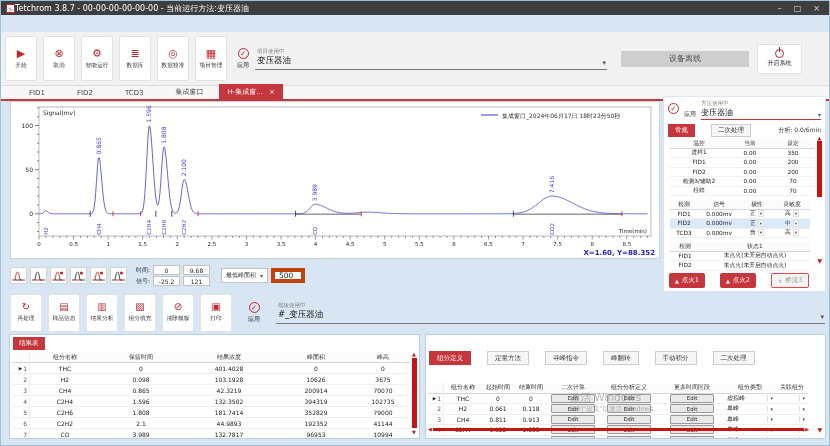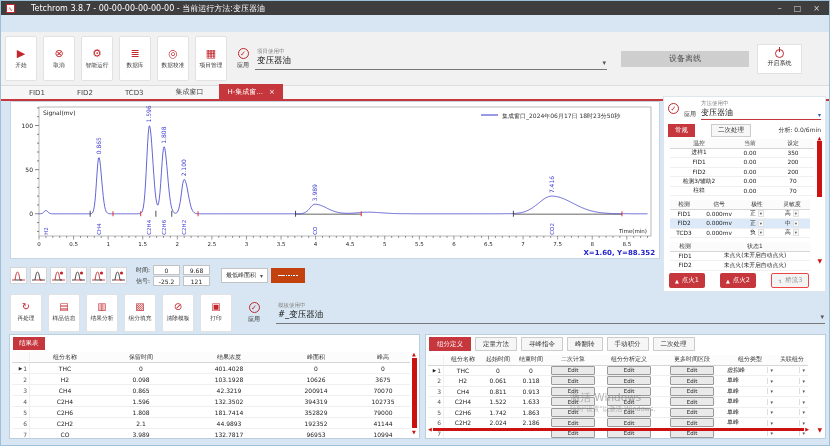--- a/index.html
+++ b/index.html
@@ -1,20 +1,20 @@
 <!DOCTYPE html>
 <html><head>
 <meta charset="utf-8">
 <style>
 *{margin:0;padding:0;box-sizing:border-box}
 html,body{width:830px;height:446px;overflow:hidden}
 body{font-family:"DejaVu Sans","Liberation Sans",sans-serif;background:#d7e6f2;position:relative;font-size:7px;color:#222}
 #app{position:absolute;inset:0;border:1px solid #9cc0da}
 
-.titlebar{position:absolute;top:0;left:0;right:0;height:14px;background:#3e3e3e;color:#fff;display:flex;align-items:center;padding:0 5px;gap:16px}
+.titlebar{position:absolute;top:0;left:0;right:0;height:14px;background:#3e3e3e;color:#fff;display:flex;align-items:center;padding:0 5px;gap:0}
 .app-icon{width:9px;height:9px;background:#fff;border:1px solid #c1272d;color:#c1272d;font-size:6px;line-height:7px;text-align:center;flex:0 0 auto}
 .title-text{font-size:8px;white-space:nowrap}
 .win-controls{margin-left:auto;display:flex;gap:12px;font-size:8px;color:#d8d8d8;padding-right:4px}
 .win-controls span{cursor:default}
 
 .menubar{position:absolute;top:14px;left:0;right:0;height:17px;background:#fff;border-bottom:1px solid #e4e4e4;display:flex;align-items:center;gap:15px;padding:0 10px;font-size:7.5px;color:#222}
 
 .toolbar{position:absolute;top:31px;left:0;right:0;height:54px;background:#f1f1f1;border-bottom:1px solid #ddd;display:flex;align-items:center;padding:0 4px}
 .tool-group{display:flex;gap:6px}
 .tool-btn{width:32px;height:45px;background:#fff;border:1px solid #e2e2e2;border-radius:2px;display:flex;flex-direction:column;align-items:center;justify-content:center;gap:2px}
@@ -40,40 +40,40 @@
 .ctab-active .x{font-size:7px}
 
 .chart-panel{position:absolute;top:100px;left:9px;width:650px;height:158px;background:#fff;border:1px solid #c7d5e2}
 
 .ctrlrow{position:absolute;top:260px;left:9px;width:650px;height:29px;display:flex;align-items:center;gap:3px}
 .ptool{width:17px;height:17px;background:#fff;border:1px solid #d5d5d5;display:flex;align-items:center;justify-content:center}
 .range-grid{display:grid;grid-template-columns:auto 27px 27px;gap:1px 3px;align-items:center;margin-left:6px;font-size:6px;color:#333}
 .mini-in{height:10px;border:1px solid #c2c2c2;background:#fff;font-size:6px;text-align:center;width:100%;font-family:inherit;color:#222}
 .minarea{display:flex;align-items:center;gap:4px;border:1px solid #c2c2c2;background:#fff;height:15px;padding:0 4px;font-size:6px;margin-left:8px;color:#333}
 .minarea .arr{font-size:6px;color:#555}
-.minarea-in{width:34px;height:15px;border:7px solid #c2410c;background:#fff;font-size:7.5px;padding-left:4px;font-family:inherit;color:#222}
+.minarea-in{width:34px;height:15px;border:4px solid #c2410c;background:#fff;font-size:7.5px;padding-left:4px;font-family:inherit;color:#222}
 
 .actionrow{position:absolute;top:291px;left:9px;right:4px;height:41px;display:flex;align-items:center;gap:6px}
 .action-btn{width:32px;height:38px;background:#fff;border:1px solid #e2e2e2;border-radius:2px;display:flex;flex-direction:column;align-items:center;justify-content:center;gap:2px}
 .action-btn .ico{color:#c1272d;font-size:10px;line-height:10px}
 .action-btn .lbl{font-size:6px;color:#333;white-space:nowrap;transform:scale(.95)}
 .template-combo{flex:1;margin-left:4px}
 
 .results-panel{position:absolute;top:333px;left:8px;width:411px;bottom:6px;background:#fff;border:1px solid #b9cfe0;overflow:hidden}
 .panel-tab{display:inline-block;background:#c5373c;color:#fff;font-size:6.5px;padding:2px 6px;margin:2px 0 0 3px}
 .gtable{display:grid;font-size:6px;color:#222;margin:2px 10px 0 2px}
 .gtable .c{display:flex;align-items:center;justify-content:center;height:11px;border-bottom:1px solid #efefef;white-space:nowrap;overflow:hidden}
 .gtable .hd{border-bottom:1px solid #d6d6d6;color:#333;background:#fcfcfc}
 .gtable .gut{color:#555;justify-content:flex-end;padding-right:2px;border-right:1px solid #f0f0f0}
 .marker{color:#222;font-size:4.5px;margin-right:1px}
 .vsb{position:absolute;right:1px;top:16px;bottom:3px;width:8px;display:flex;flex-direction:column;align-items:center}
 .vsb .a{color:#cc1111;font-size:5px;line-height:6px}
 .vsb .th{width:5px;background:#cc1111;flex:1;margin:1px 0}
 .def-panel{position:absolute;top:333px;left:424px;right:3px;bottom:6px;background:#fff;border:1px solid #b9cfe0;overflow:hidden}
-.def-tabs{display:flex;gap:4px;margin:2px 3px}
+.def-tabs{display:flex;gap:16px;margin:16px 3px}
 .dtab{font-size:6.5px;padding:1.5px 7px;border:1px solid #ccc;background:#f6f6f6;color:#333;white-space:nowrap}
 .dtab.active{background:#c5373c;border-color:#c5373c;color:#fff}
 .def-wrap{max-height:85px;overflow:hidden;margin-right:10px}
 .def-wrap .c{height:10.5px}
 .editbtn{display:inline-block;width:44px;background:#e9e9e9;border:1px solid #9a9a9a;border-radius:1px;font-size:5.5px;text-align:center;padding:.5px 0;color:#222}
 .selcell{display:flex;justify-content:space-between;width:100%;padding:0 3px;align-items:center}
 .selcell .arr{font-size:5px;color:#555;border-left:1px solid #ddd;padding-left:2px}
 .hsb{position:absolute;left:2px;right:16px;bottom:6px;height:6px;display:flex;align-items:center}
 .hsb .a{color:#cc1111;font-size:5px}
 .hsb .th{height:3px;background:#cc1111;flex:1;margin:0 1px}

